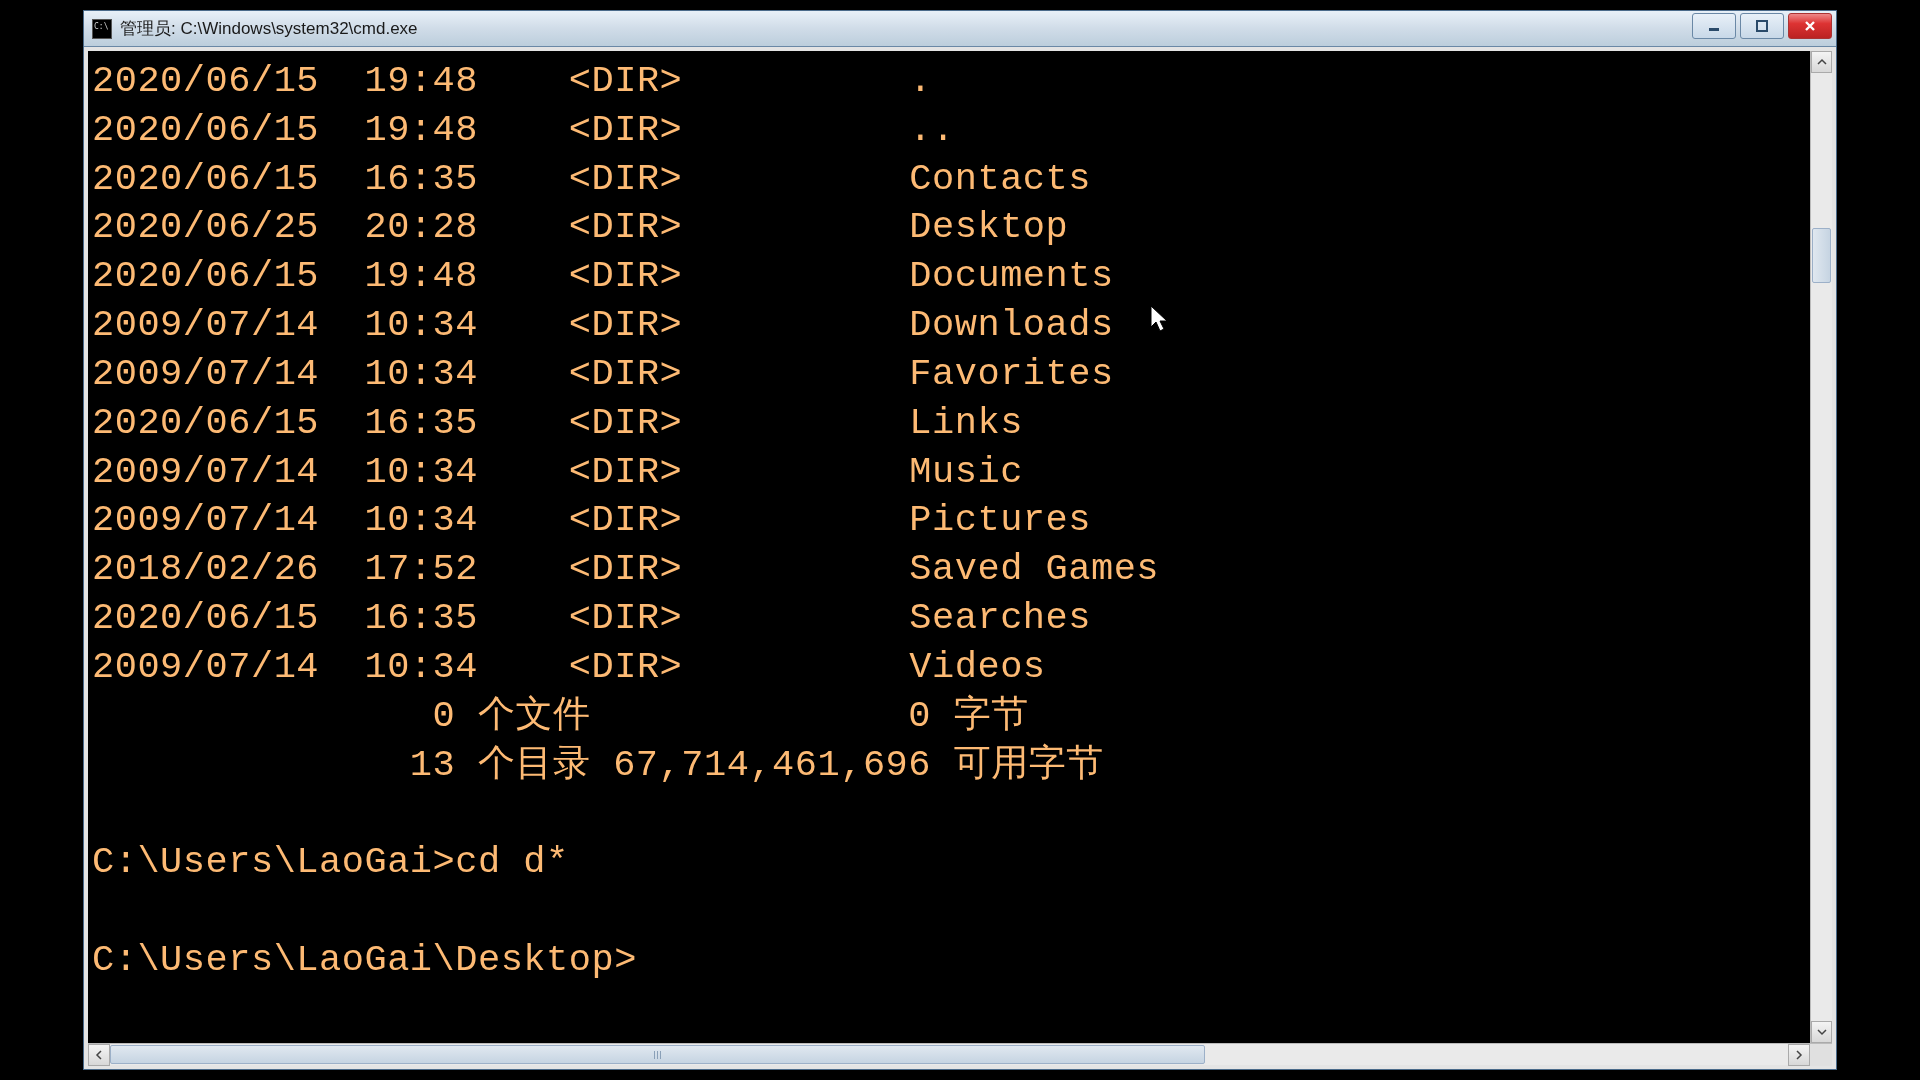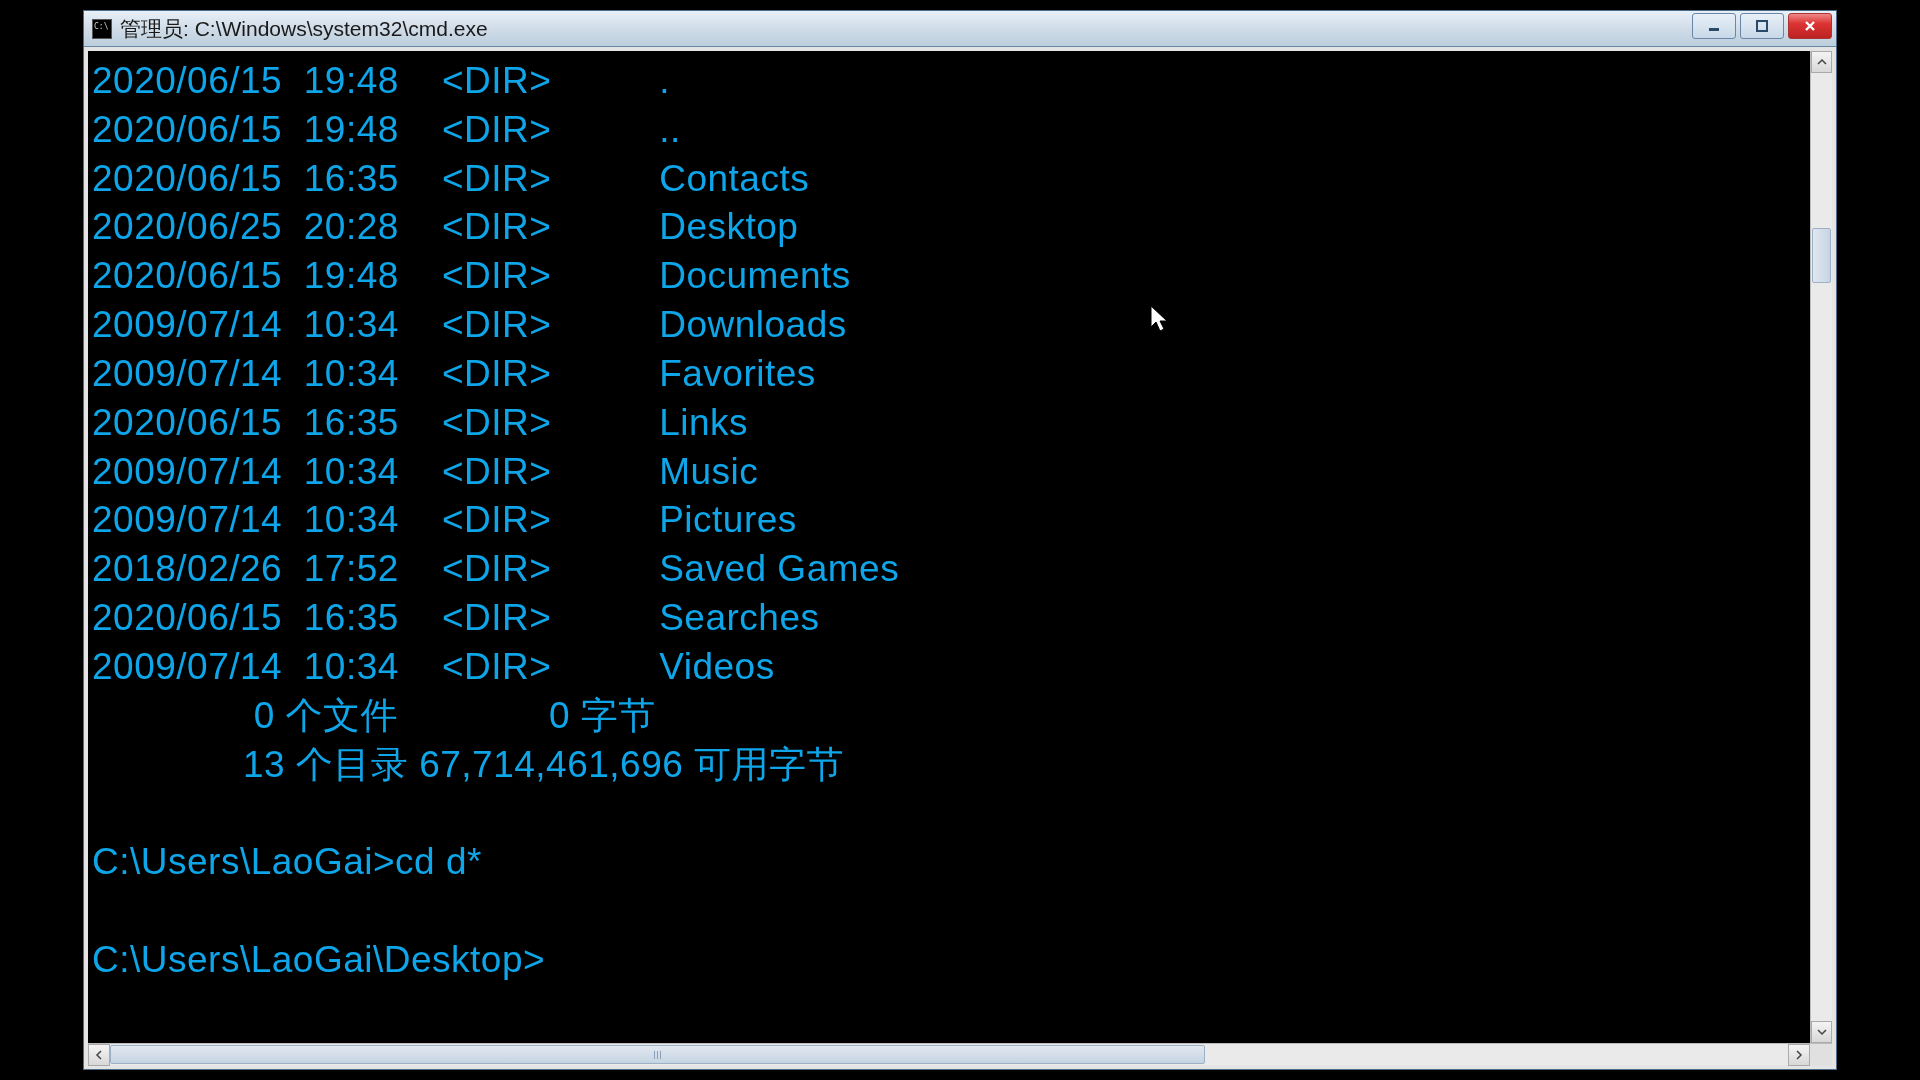--- a/index.html
+++ b/index.html
@@ -41,21 +41,21 @@
   .app-icon::before {
     content: "C:\\";
     color: #ccc;
     font-size: 8px;
     position: absolute;
     top: 2px;
     left: 1px;
   }
   .title-text {
     font-family: "Microsoft YaHei", "SimSun", sans-serif;
-    font-size: 21px;
+    font-size: 17px;
     color: #1a1a1a;
   }
   .window-controls {
     position: absolute;
     right: 4px;
     top: 2px;
     display: flex;
     gap: 4px;
   }
   .win-btn {
@@ -85,27 +85,27 @@
     min-height: 0;
   }
   .console-wrap {
     flex: 1;
     display: flex;
     min-height: 0;
   }
   .console {
     flex: 1;
     background: #000;
-    color: #0ea5e9;
+    color: #fdba74;
     font-size: 37px;
     line-height: 1.32;
     white-space: pre;
     overflow: hidden;
     padding: 6px 4px 11px 4px;
-    font-family: Liberation Sans, sans-serif;
+    font-family: Liberation Mono, monospace;
     letter-spacing: 0.5px;
   }
   .vscroll {
     width: 22px;
     background: #e8e8e8;
     border-left: 1px solid #bbb;
     display: flex;
     flex-direction: column;
   }
   .sbtn {

